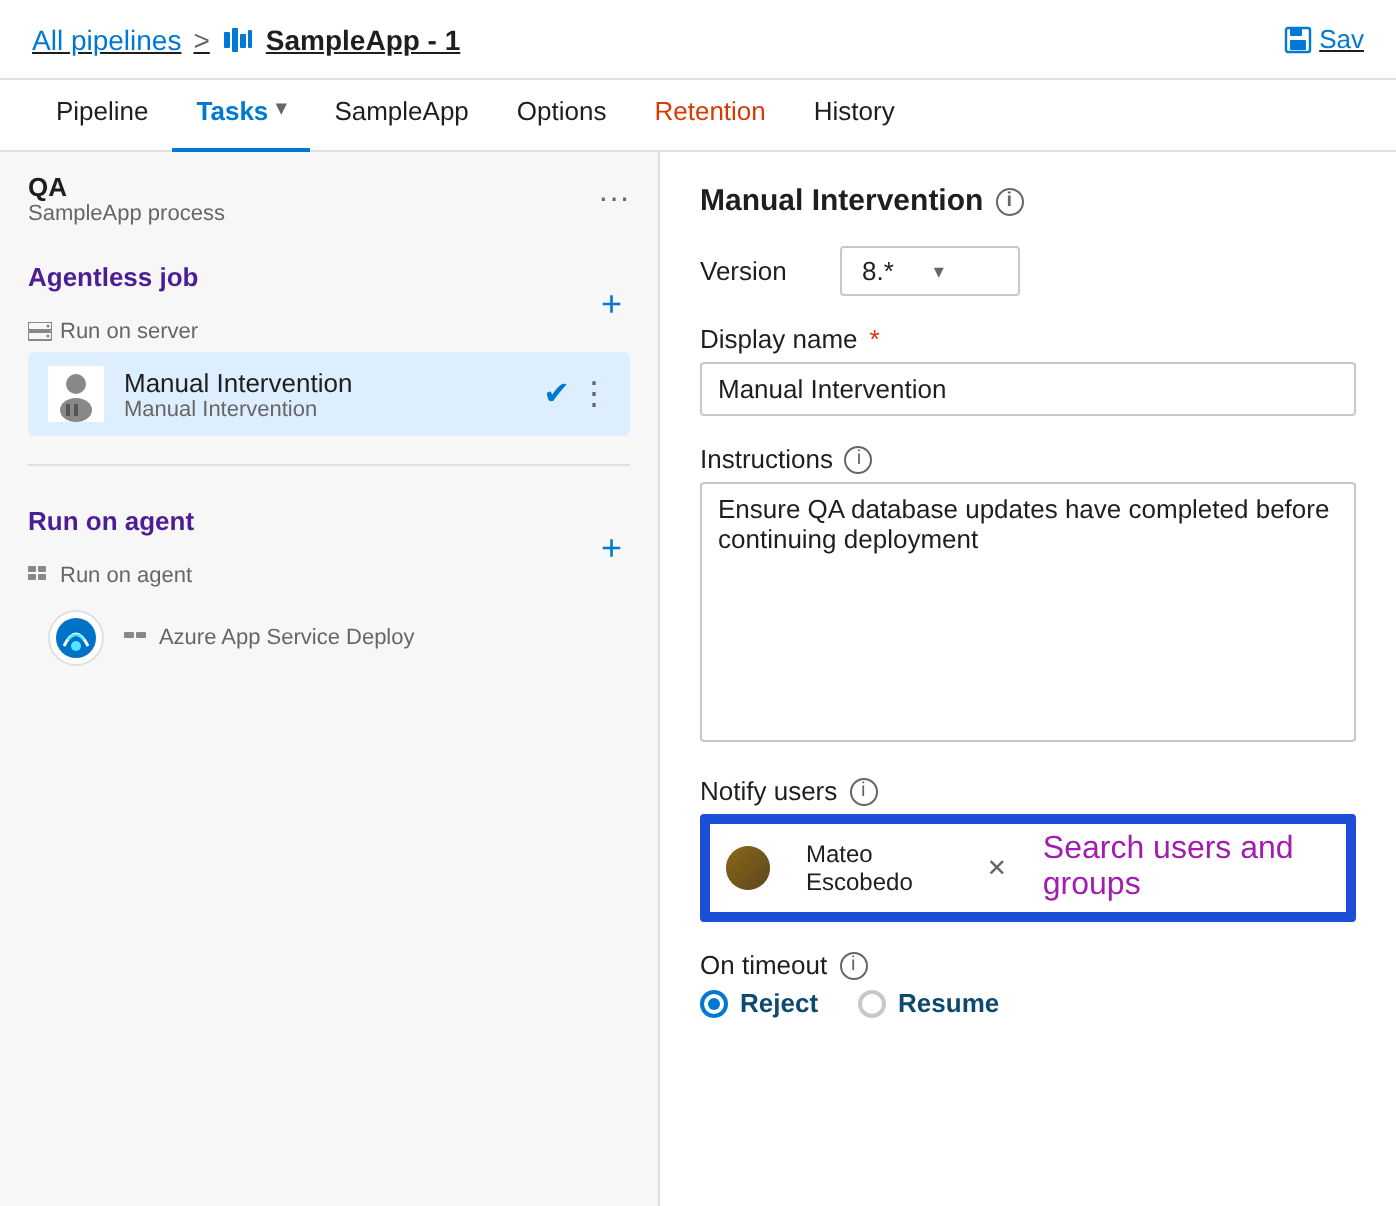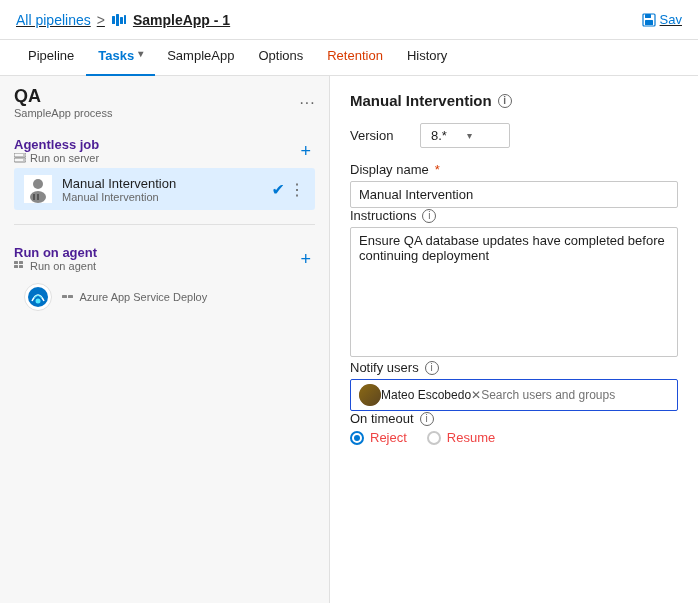--- a/index.html
+++ b/index.html
@@ -100,21 +100,21 @@
     }
 
     
     .stage-header {
       display: flex;
       align-items: center;
       justify-content: space-between;
       padding: 10px 14px 4px 14px;
     }
     .stage-name {
-      font-size: 18px;
+      font-size: 13px;
       font-weight: 600;
       color: #1e1e1e;
     }
     .stage-sub {
       font-size: 11px;
       color: #666;
     }
     .stage-menu {
       color: #666;
       cursor: pointer;
@@ -137,21 +137,21 @@
       font-weight: 700;
       color: #4c1d95;
       cursor: pointer;
     }
     .job-subtitle {
       font-size: 11px;
       color: #666;
       display: flex;
       align-items: center;
       gap: 4px;
-      margin-top: 0;
+      margin-top: 14px;
     }
     .add-btn {
       color: #0078d4;
       font-size: 18px;
       cursor: pointer;
       line-height: 1;
       padding: 0 4px;
     }
 
     
@@ -278,20 +278,21 @@
       font-size: 13px;
       min-width: 90px;
     }
     .version-arrow {
       font-size: 10px;
       color: #666;
     }
 
     
     .form-group {
+      margin-bottom: 14px;
     }
     .form-label {
       font-size: 13px;
       color: #1e1e1e;
       margin-bottom: 4px;
       display: flex;
       align-items: center;
       gap: 6px;
     }
     .required-star {
@@ -317,24 +318,24 @@
       color: #1e1e1e;
       resize: none;
       height: 130px;
       outline: none;
     }
 
     
     .notify-row {
       display: flex;
       align-items: center;
-      border: 1px solid #1d4ed8;
+      border: 5px solid #1d4ed8;
       border-radius: 2px;
       padding: 4px 8px;
-      gap: 0;
+      gap: 18px;
       background: #fff;
     }
     .user-avatar {
       width: 22px;
       height: 22px;
       border-radius: 50%;
       background: #8a6d45;
       display: flex;
       align-items: center;
       justify-content: center;
@@ -350,22 +351,22 @@
     .user-tag {
       font-size: 12px;
       color: #1e1e1e;
     }
     .user-remove {
       color: #666;
       font-size: 12px;
       cursor: pointer;
     }
     .search-placeholder {
-      color: #737373;
-      font-size: 12px;
+      color: #a21caf;
+      font-size: 16px;
     }
 
     
     .radio-group {
       display: flex;
       align-items: center;
       gap: 20px;
     }
     .radio-option {
       display: flex;
@@ -387,21 +388,22 @@
       border-color: #0078d4;
     }
     .radio-dot {
       width: 6px;
       height: 6px;
       border-radius: 50%;
       background: #0078d4;
     }
     .radio-label {
       font-size: 13px;
-      color: #ef4444;
+      color: #0c4a6e;
+      font-weight: bold;
     }
   </style>
 </head>
 <body>
 
 <div class="header">
   <div class="header-left">
     <span class="breadcrumb-link">All pipelines</span>
     <span class="breadcrumb-sep">&gt;</span>
 

